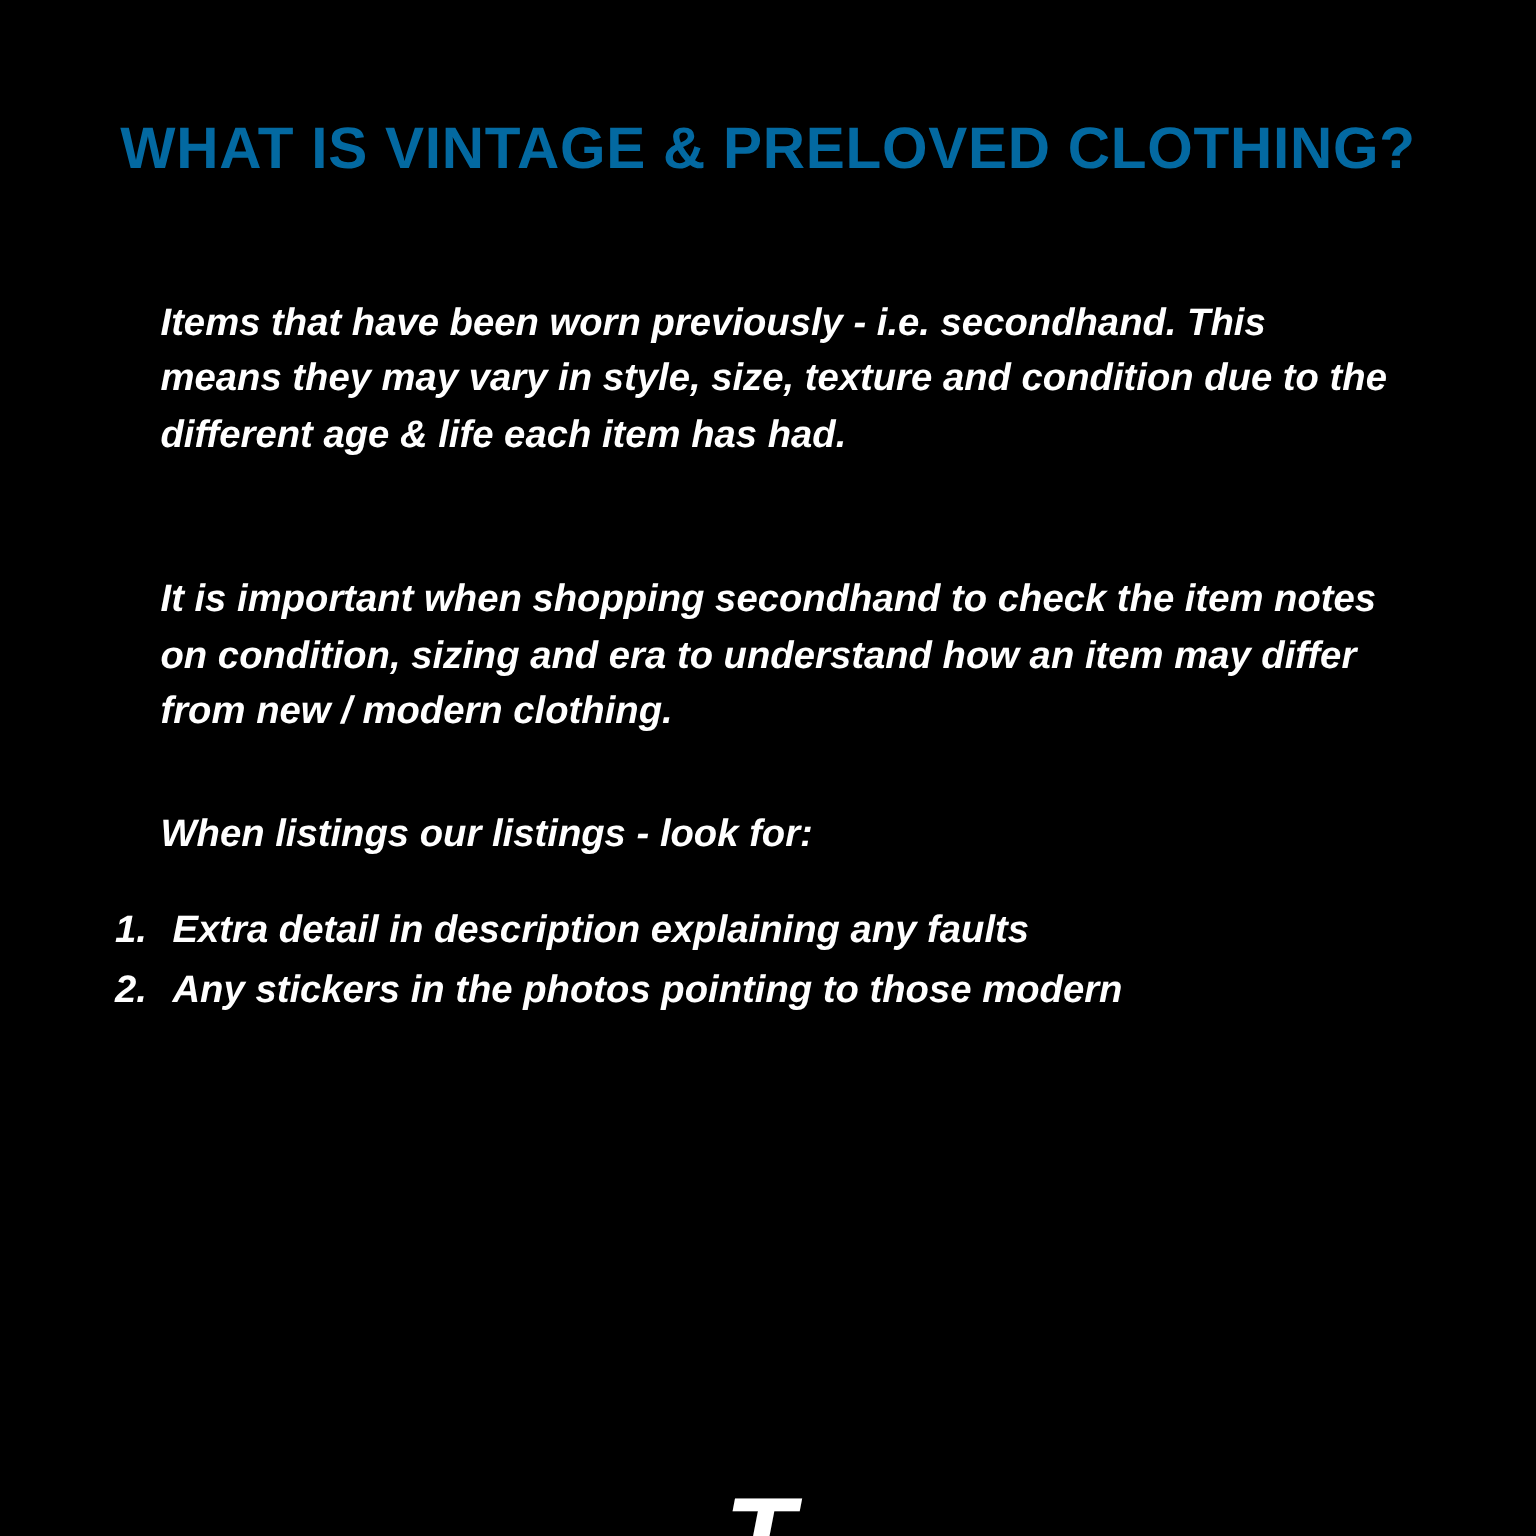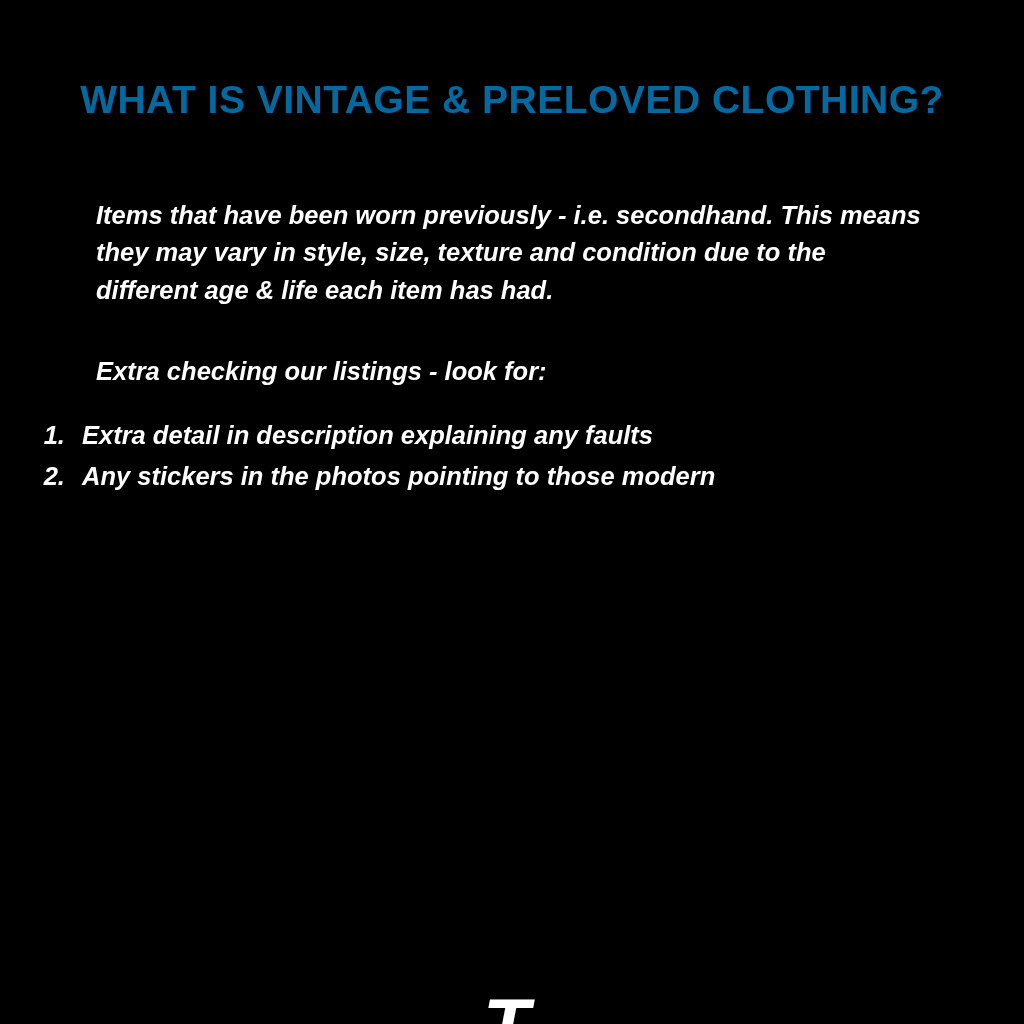--- a/index.html
+++ b/index.html
@@ -40,32 +40,33 @@
     margin-top: 88px;
   }
   .body-text {
     font-style: italic;
     font-weight: 700;
     font-size: 25.5px;
     line-height: 1.47;
     color: #ffffff;
     padding: 0 96px;
     box-sizing: border-box;
+    margin-left: 11px;
   }
   .p1 { margin-top: 74px; }
   .p2 { margin-top: 72px; }
   .p3 { margin-top: 44px; }
   ol.faults {
     list-style: decimal;
     font-style: italic;
     font-weight: 700;
     font-size: 25.5px;
     line-height: 1.5;
     margin: 24px 0 0 0;
-    padding-left: 72px;
+    padding-left: 105px;
     color: #ffffff;
   }
   ol.faults li {
     padding-left: 10px;
     margin-bottom: 2px;
   }
   .logo-wrap {
     position: absolute;
     left: 0;
     right: 0;
@@ -86,22 +87,23 @@
 </head>
 <body>
 
 <div class="page">
 
   <h1 class="heading h-main">WHAT IS VINTAGE &amp; PRELOVED CLOTHING?</h1>
 
   <p class="body-text p1">Items that have been worn previously - i.e. secondhand. This means they may vary in style, size, texture and condition due to the different age &amp; life each item has had.</p>
 
 
+  <p class="body-text p2">It is important when shopping secondhand to check the item notes on condition, sizing and era to understand how an item may differ from new / modern clothing.</p>
 
-  <p class="body-text p3">Extra checking our listings - look for:</p>
+  <p class="body-text p3">When listings our listings - look for:</p>
 
   <ol class="faults">
     <li>Extra detail in description explaining any faults</li>
     <li>Any stickers in the photos pointing to those modern</li>
   </ol>
 
   <div class="logo-wrap">
     <span class="logo">T.</span>
   </div>
 

